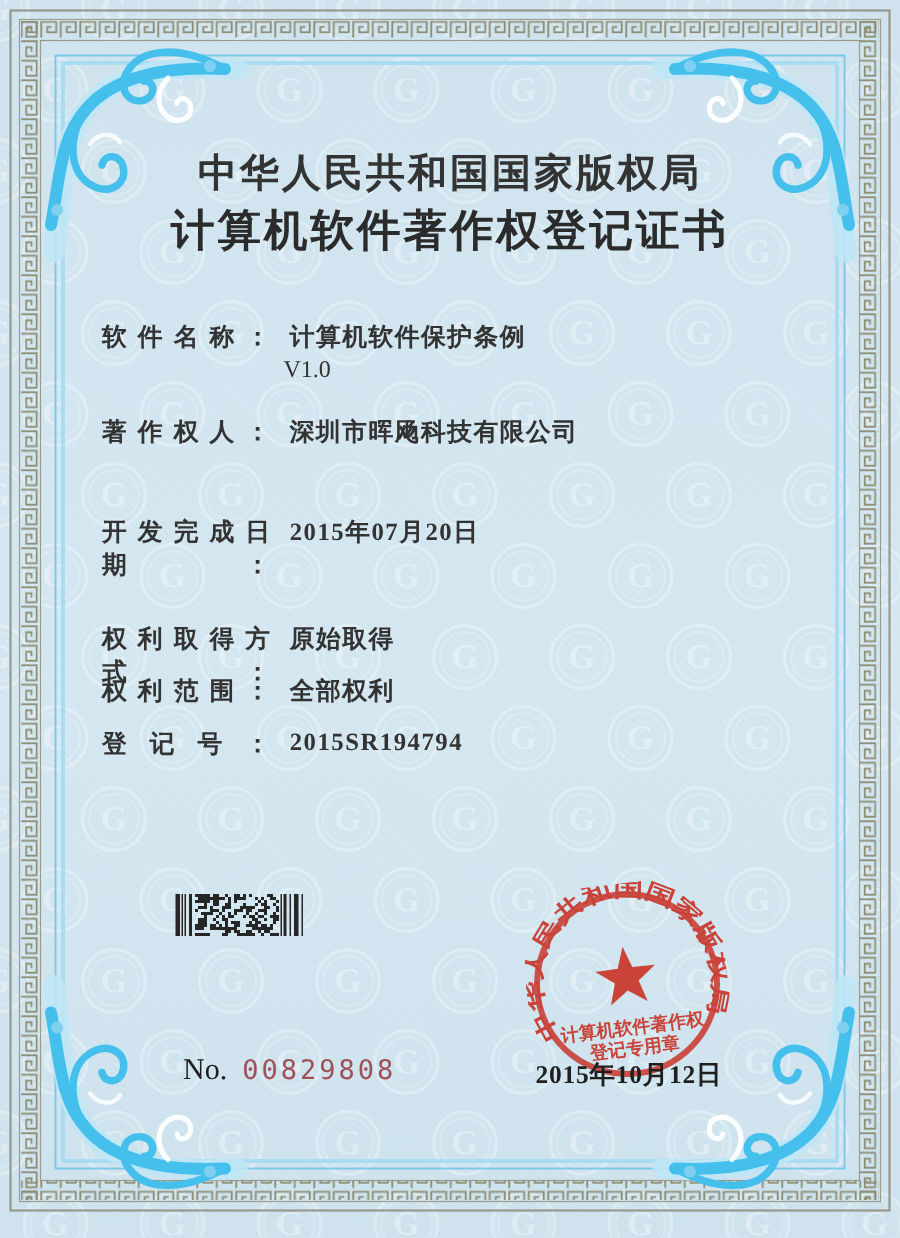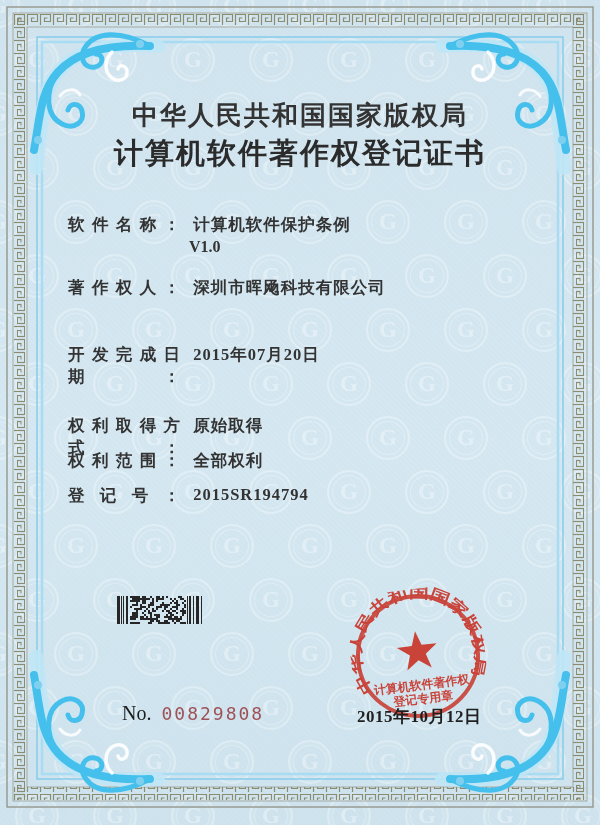--- a/index.html
+++ b/index.html
@@ -37,21 +37,21 @@
     letter-spacing:.5px;color:#3a3a3a;font-weight:600;
   }
   .cert-no .lbl{margin-right:8px;}
 
   .field-row{position:absolute;left:68px;font-size:16.5px;font-weight:600;color:#333;}
   .field-label{
     display:inline-block;width:112px;text-align:justify;text-align-last:justify;
     vertical-align:top;
   }
   .field-value{margin-left:9px;letter-spacing:1px;}
-  .version-line{position:absolute;left:189px;font-size:16px;font-weight:700;color:#333;}
+  .version-line{position:absolute;left:189px;font-size:16px;font-weight:400;color:#333;}
 
   .statement{
     position:absolute;left:66px;top:518px;width:472px;margin:0;
     font-size:15.5px;line-height:36px;font-weight:600;color:#333;
     text-indent:2em;letter-spacing:.4px;text-align:justify;
   }
 
   .barcode{position:absolute;left:117px;top:596px;width:86px;height:28px;}
   .barcode i{position:absolute;background:#262626;display:block;}
 

